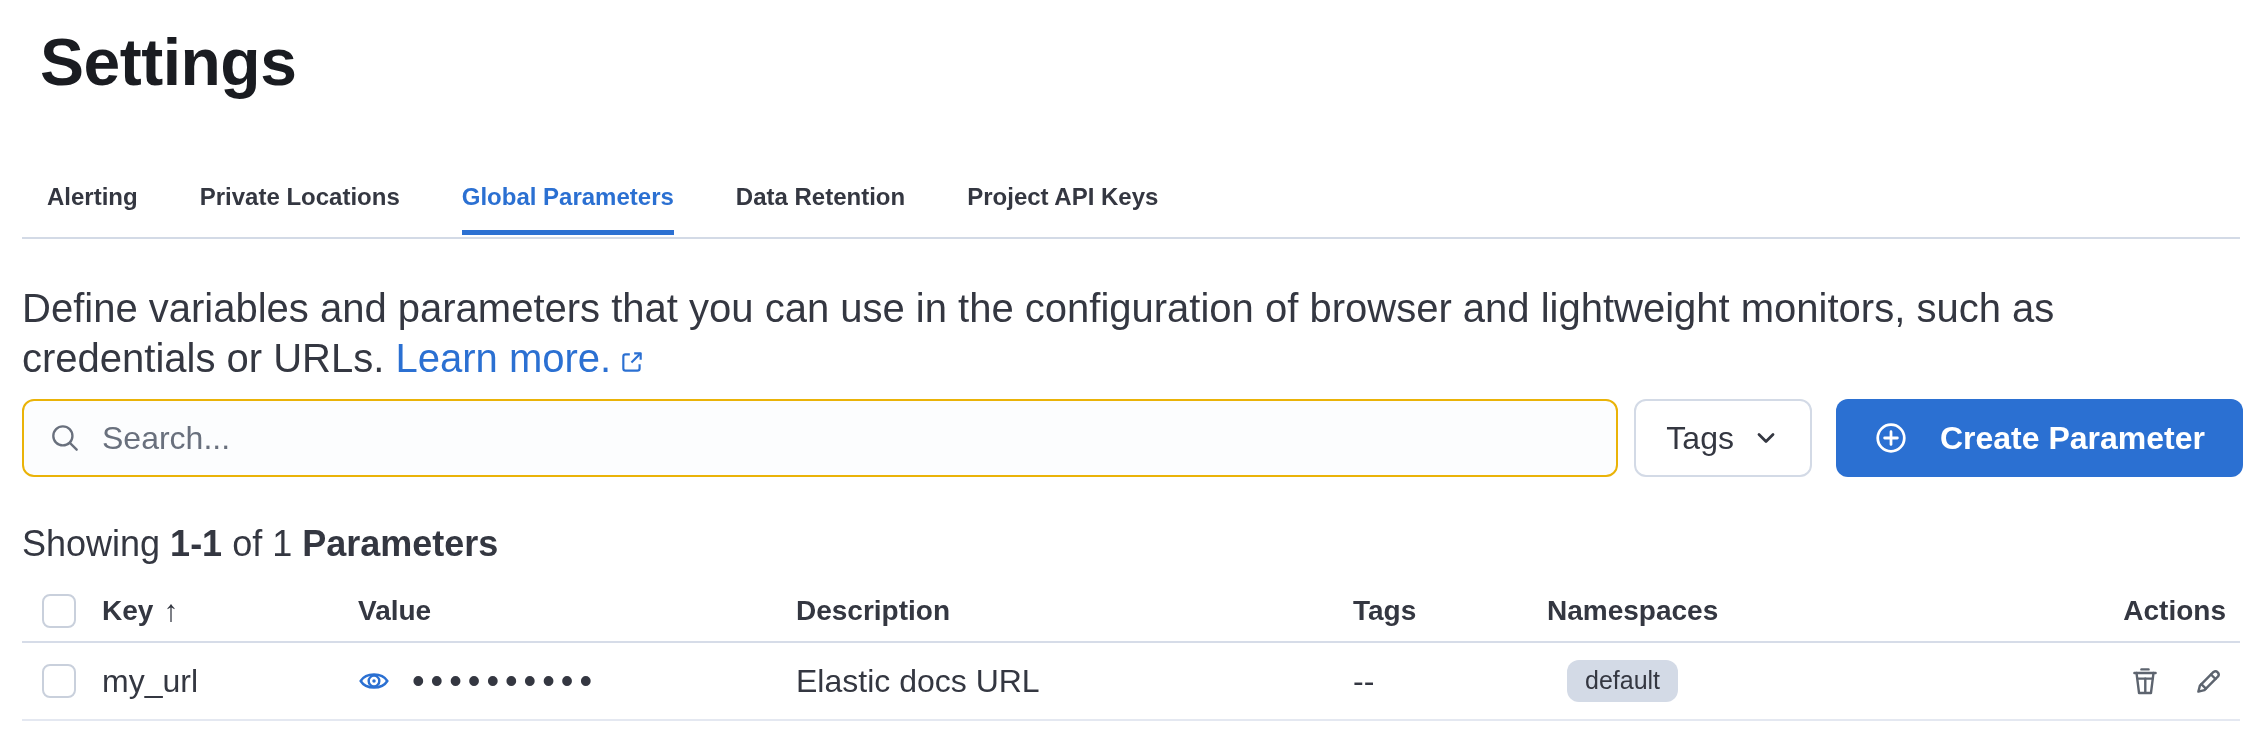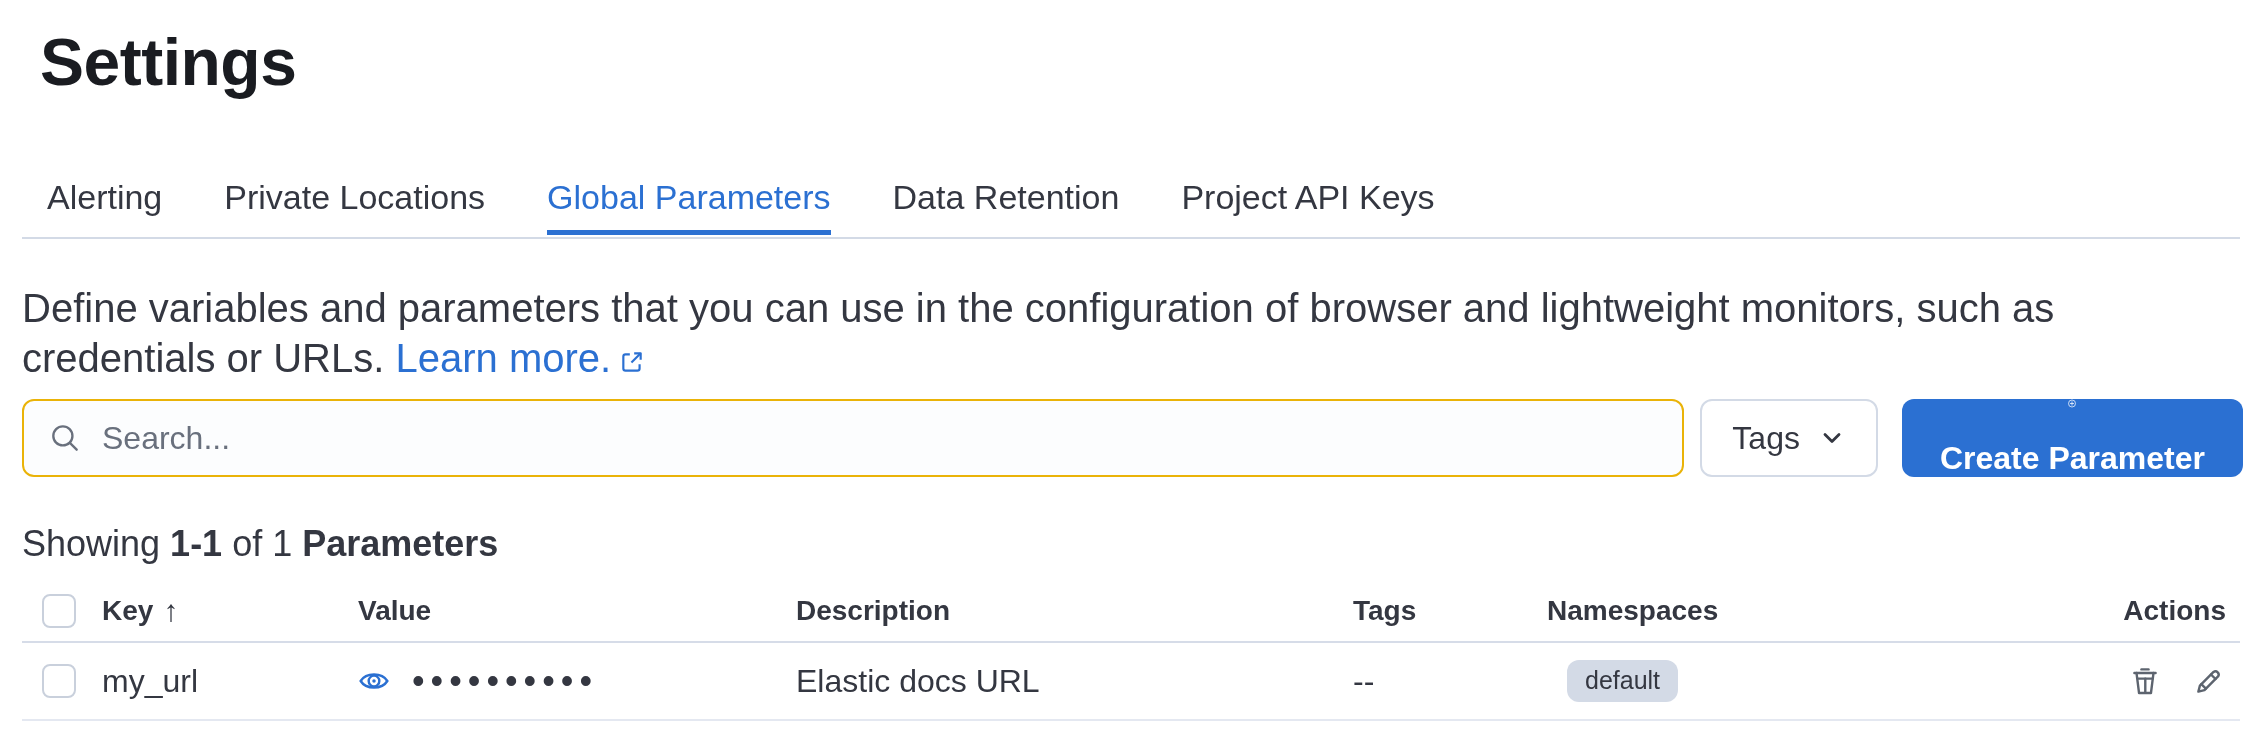--- a/index.html
+++ b/index.html
@@ -11,21 +11,21 @@
   .page-title{
     margin:22px 0 0 40px;font-size:66px;line-height:80px;font-weight:700;
     color:#1a1c21;letter-spacing:-0.5px;
   }
   
   .tabs{
     margin:78px 22px 0 22px;padding-left:25px;padding-bottom:2px;
     border-bottom:2px solid #d3dae6;display:flex;gap:62px;align-items:flex-end;
   }
   .tab{
-    font-size:34px;font-weight:400;line-height:34px;color:#343741;
+    font-size:24px;font-weight:700;line-height:34px;color:#343741;
     padding-bottom:16px;border-bottom:5px solid transparent;cursor:pointer;white-space:nowrap;
   }
   .tab.active{color:#2b70d2;border-bottom-color:#2b70d2;}
   
   .desc{
     margin:44px 22px 0 22px;width:2196px;font-size:40px;line-height:50px;color:#343741;
   }
   .desc a{color:#2b70d2;text-decoration:none;cursor:pointer;}
   .popout-svg{vertical-align:-3px;margin-left:8px;}
   
@@ -40,21 +40,21 @@
   }
   .search-box input::placeholder{color:#69707d;}
   .tags-btn{
     height:78px;box-sizing:border-box;border:2px solid #d3dae6;border-radius:12px;background:#ffffff;
     display:flex;align-items:center;gap:18px;padding:0 30px;font-size:32px;font-weight:500;
     color:#343741;cursor:pointer;font-family:inherit;
   }
   .create-btn{
     height:78px;margin-left:8px;border:none;border-radius:12px;background:#2b70d2;color:#ffffff;
     display:flex;align-items:center;gap:32px;padding:0 38px;font-size:32px;font-weight:700;
-    cursor:pointer;font-family:inherit;flex-direction:column;
+    cursor:pointer;font-family:inherit;
   }
   
   .summary{margin:50px 22px 0 22px;font-size:36px;line-height:34px;color:#343741;}
   .summary .b{font-weight:700;}
   
   .table{margin:20px 22px 0 22px;}
   .thead{display:flex;align-items:center;height:60px;border-bottom:2px solid #d6dce8;
          font-size:28px;font-weight:700;color:#343741;}
   .trow{display:flex;align-items:center;height:76px;border-bottom:2px solid #e4e8f1;
         font-size:32px;color:#343741;}

